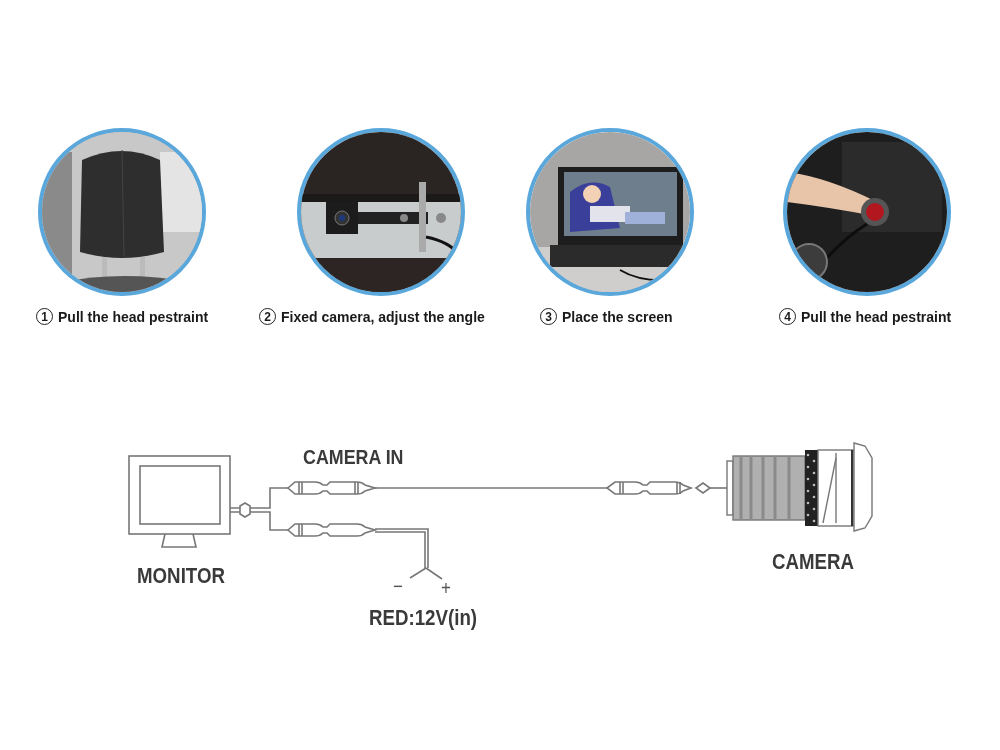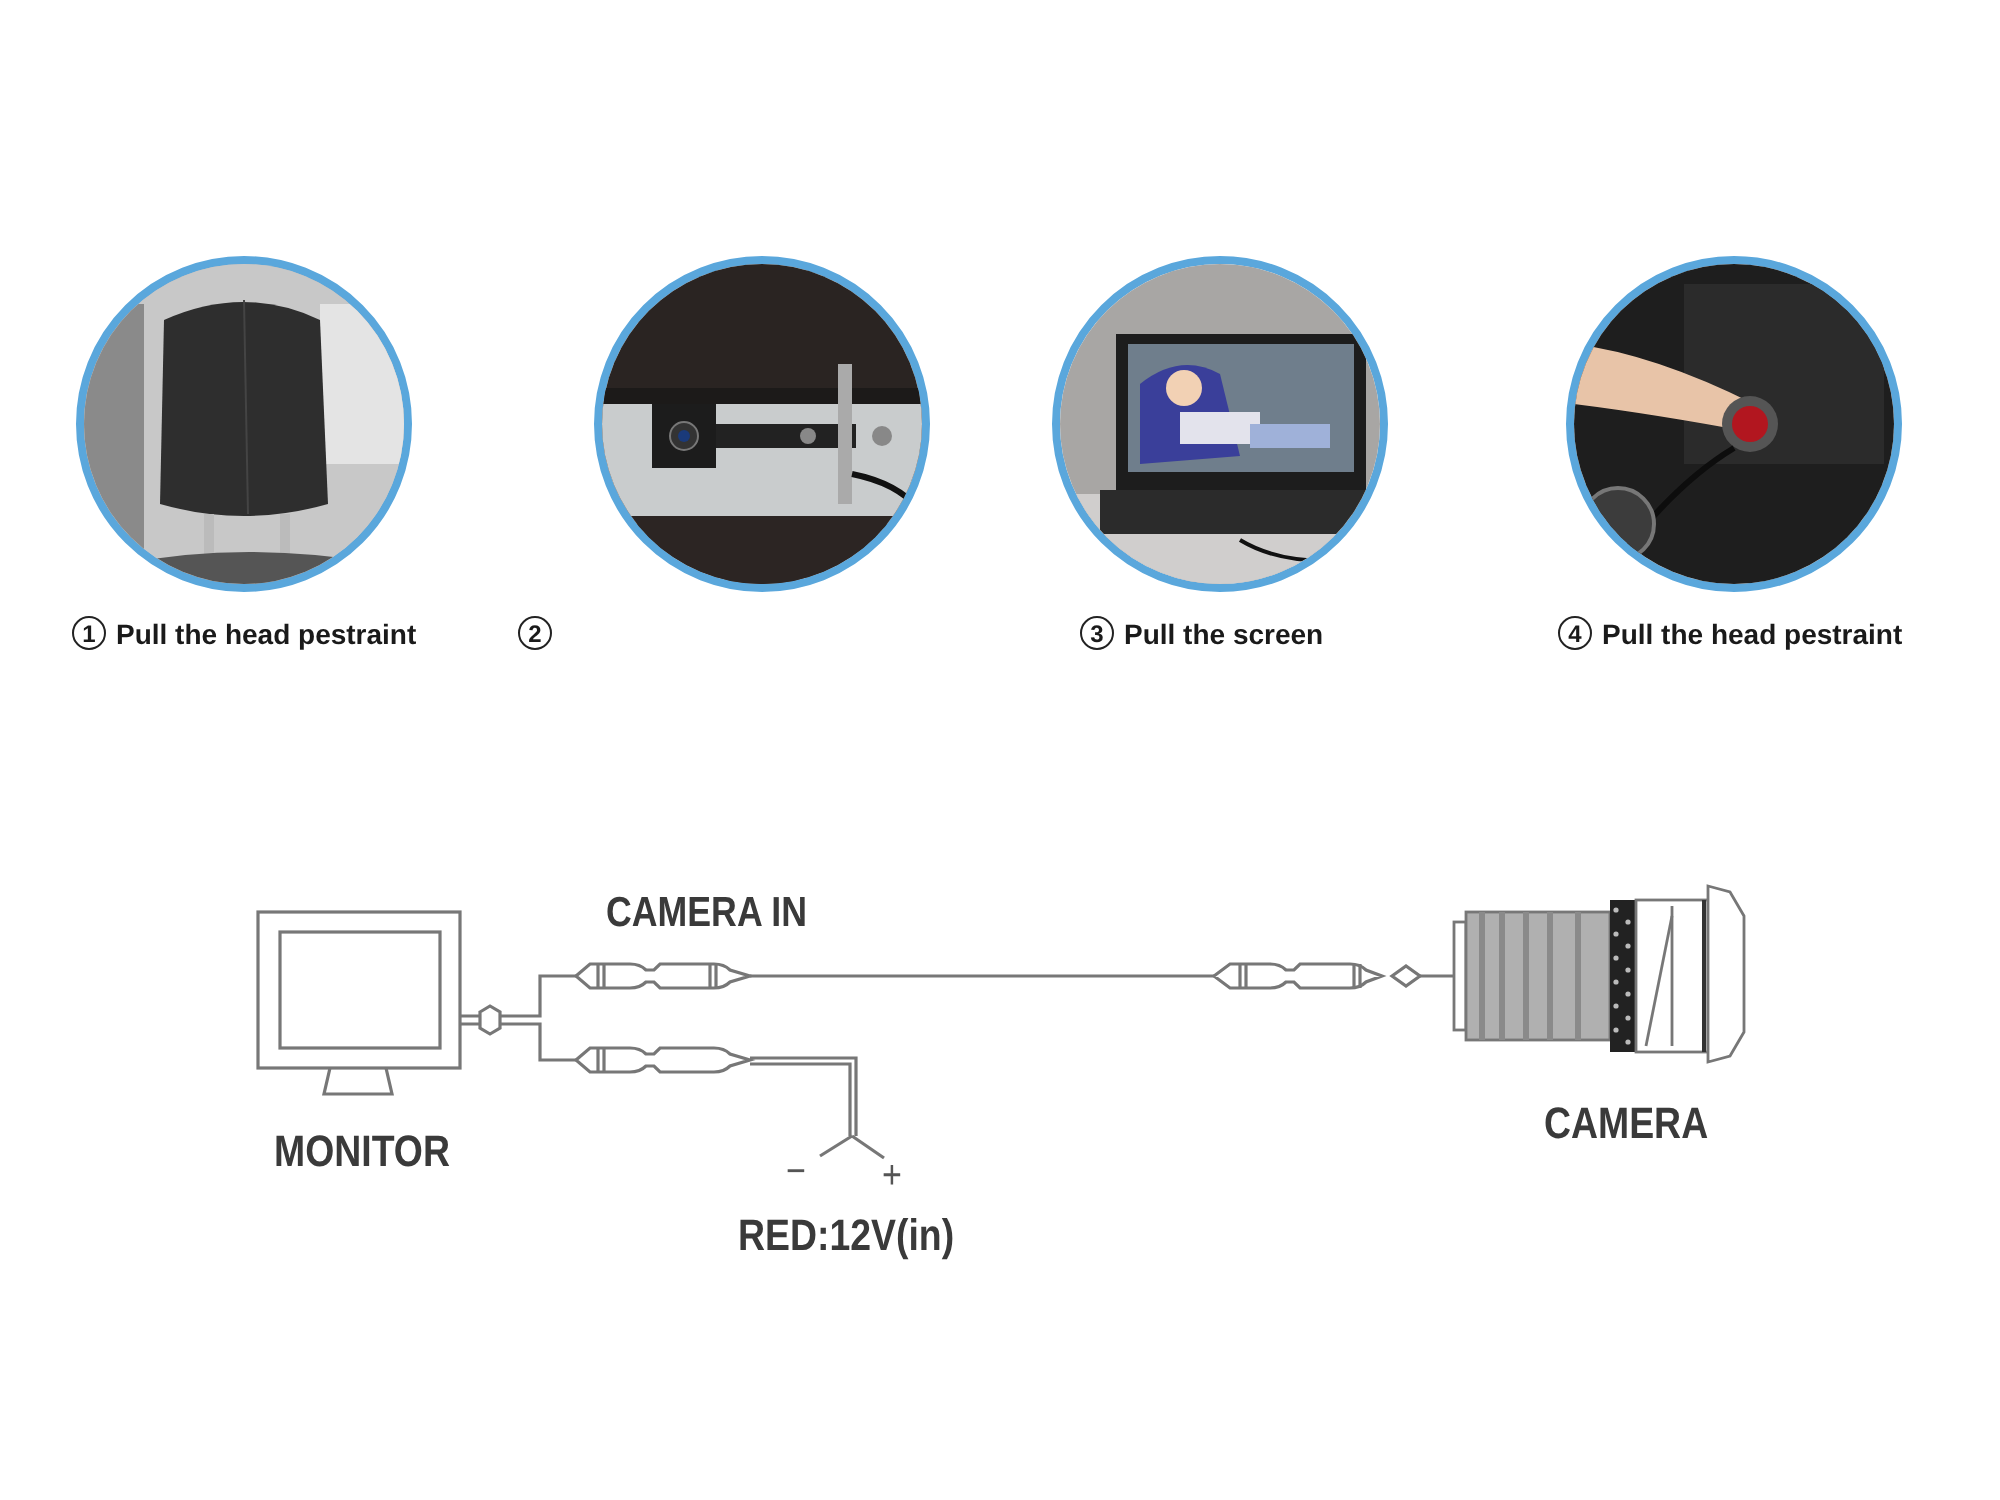--- a/index.html
+++ b/index.html
@@ -45,41 +45,42 @@
       <circle cx="41" cy="86" r="3" fill="#1a3a7a"></circle>
       <rect x="57" y="80" width="70" height="12" fill="#222"></rect>
       <rect x="118" y="50" width="7" height="70" fill="#aaaaaa"></rect>
       <circle cx="103" cy="86" r="4" fill="#888"></circle>
       <circle cx="140" cy="86" r="5" fill="#888"></circle>
       <path d="M125 105 Q150 110 160 125" stroke="#111" stroke-width="3" fill="none"></path>
     </svg>
   </div>
   <div class="caption" style="left:-38px;">
     <span class="num">2</span>
+    <span>Fixed camera, adjust the angle</span>
   </div>
 </div>
 
 <div class="step" style="left:526px;">
   <div class="circle" style="left:0;top:0;">
     <svg width="160" height="160" viewBox="0 0 160 160">
       <rect x="0" y="0" width="160" height="160" fill="#a8a6a4"></rect>
       <rect x="0" y="115" width="160" height="45" fill="#d0cecd"></rect>
       <rect x="28" y="35" width="125" height="78" fill="#1d1d1d"></rect>
       <rect x="34" y="40" width="113" height="64" fill="#6f7e8c"></rect>
       <path d="M40 60 Q60 44 80 55 L90 96 L40 100 Z" fill="#3a3f9a"></path>
       <circle cx="62" cy="62" r="9" fill="#f2d1b4"></circle>
       <rect x="60" y="74" width="40" height="16" fill="#e3e3ec"></rect>
       <rect x="95" y="80" width="40" height="12" fill="#9fb1d9"></rect>
       <rect x="20" y="113" width="140" height="22" fill="#2b2b2b"></rect>
       <path d="M90 138 Q110 150 140 148" stroke="#111" stroke-width="2" fill="none"></path>
     </svg>
   </div>
   <div class="caption" style="left:14px;">
     <span class="num">3</span>
-    <span>Pull the screen</span>
+    <span>Place the screen</span>
   </div>
 </div>
 
 <div class="step" style="left:783px;">
   <div class="circle" style="left:0;top:0;">
     <svg width="160" height="160" viewBox="0 0 160 160">
       <rect x="0" y="0" width="160" height="160" fill="#1e1e1e"></rect>
       <rect x="55" y="10" width="100" height="90" fill="#2b2b2b"></rect>
       <path d="M0 40 Q40 45 90 70 L88 84 Q40 75 0 70 Z" fill="#e8c4a8"></path>
       <circle cx="88" cy="80" r="14" fill="#555"></circle>

